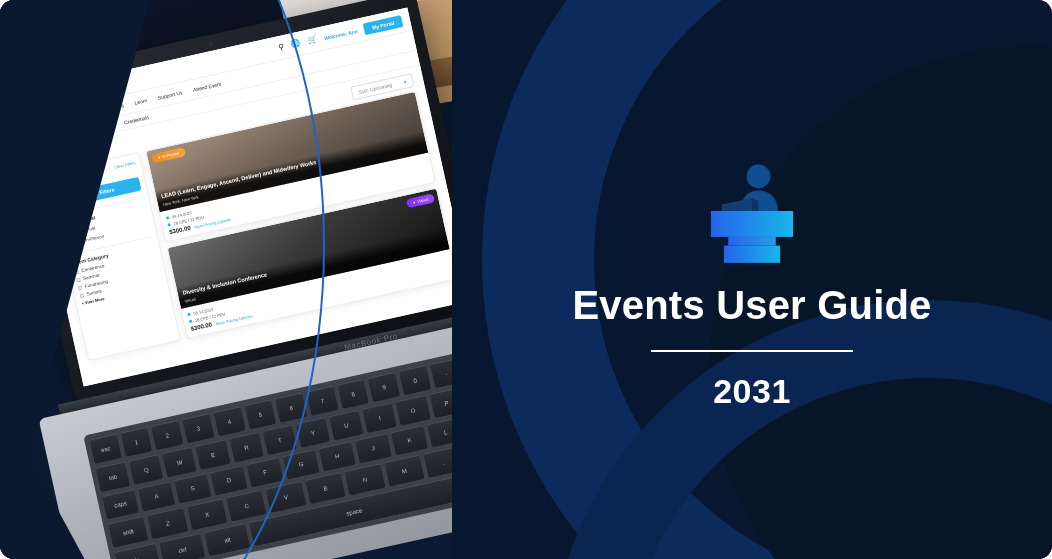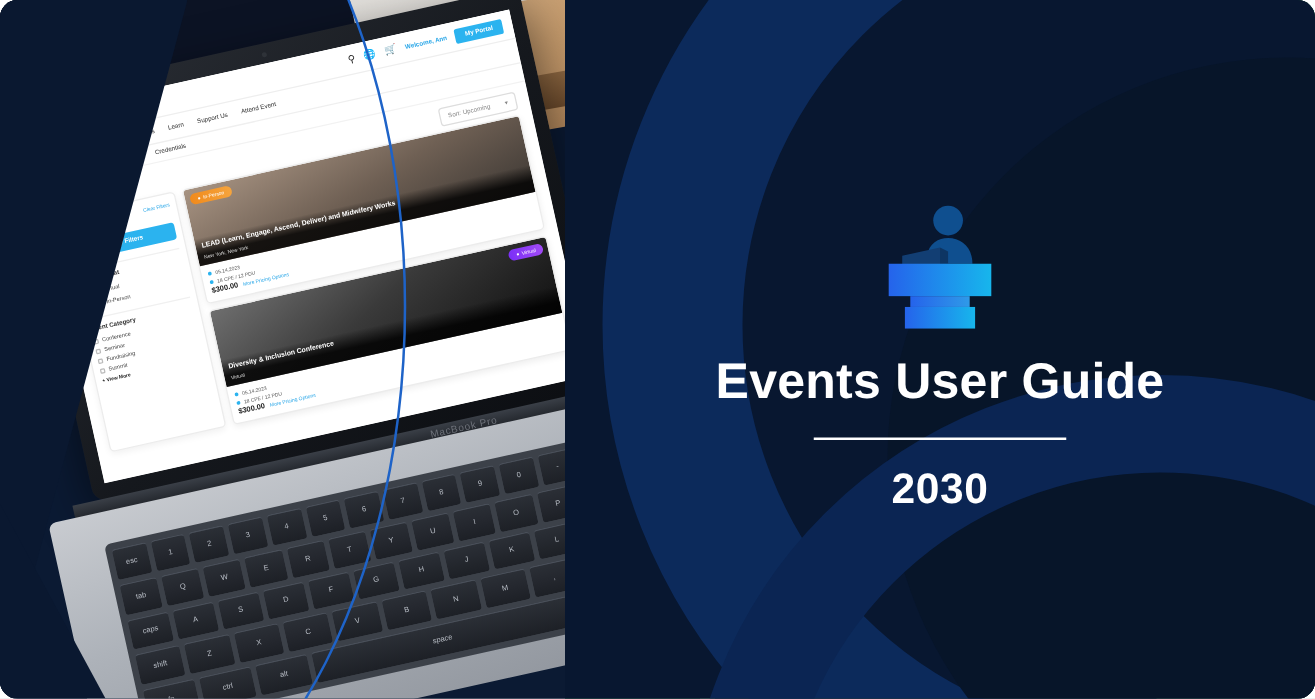--- a/index.html
+++ b/index.html
@@ -219,21 +219,21 @@
   .bullet { width: 3px; height: 3px; border-radius: 50%; background: #2bb3ef; }
   .ev-meta { font-size: 4px; color: #555; }
   .ev-price-row { display: flex; align-items: baseline; gap: 4px; margin-top: 2px; }
   .ev-price { font-size: 6px; font-weight: bold; color: #1a1a1a; }
   .ev-pricing-link { font-size: 4px; color: #2aa7e8; }
 
   
   .navy-panel {
     position: absolute; right: 0; top: 0;
     width: 600px; height: 559px;
-    background: #14532d;
+    background: #ec4899;
     overflow: hidden;
   }
   .navy-mask {
     position: absolute; left: -330px; top: -170px;
     width: 900px; height: 900px;
     border-radius: 50%;
     background: #081730;
   }
   .navy-rect {
     position: absolute; left: 120px; top: 0;
@@ -566,17 +566,17 @@
         <path d="M40 48 C40 36, 48 31, 56 31 C66 31, 74 38, 74 50 L40 50 Z" fill="#0f4f8f"></path>
         <path d="M22 44 L50 38 L50 52 L22 56 Z" fill="#123e73"></path>
         <path d="M50 38 L56 41 L56 54 L50 52 Z" fill="#0d3563"></path>
         <rect x="12" y="50" width="76" height="24" fill="url(#podGrad)"></rect>
         <rect x="28" y="74" width="44" height="8" fill="url(#podGrad2)"></rect>
         <rect x="24" y="82" width="52" height="16" fill="url(#podGrad)"></rect>
       </svg>
 
       <div class="guide-title">Events User Guide</div>
       <div class="title-divider"></div>
-      <div class="guide-year">2030</div>
+      <div class="guide-year">2031</div>
     </div>
   </div>
 
 </div>
 
 </body></html>

